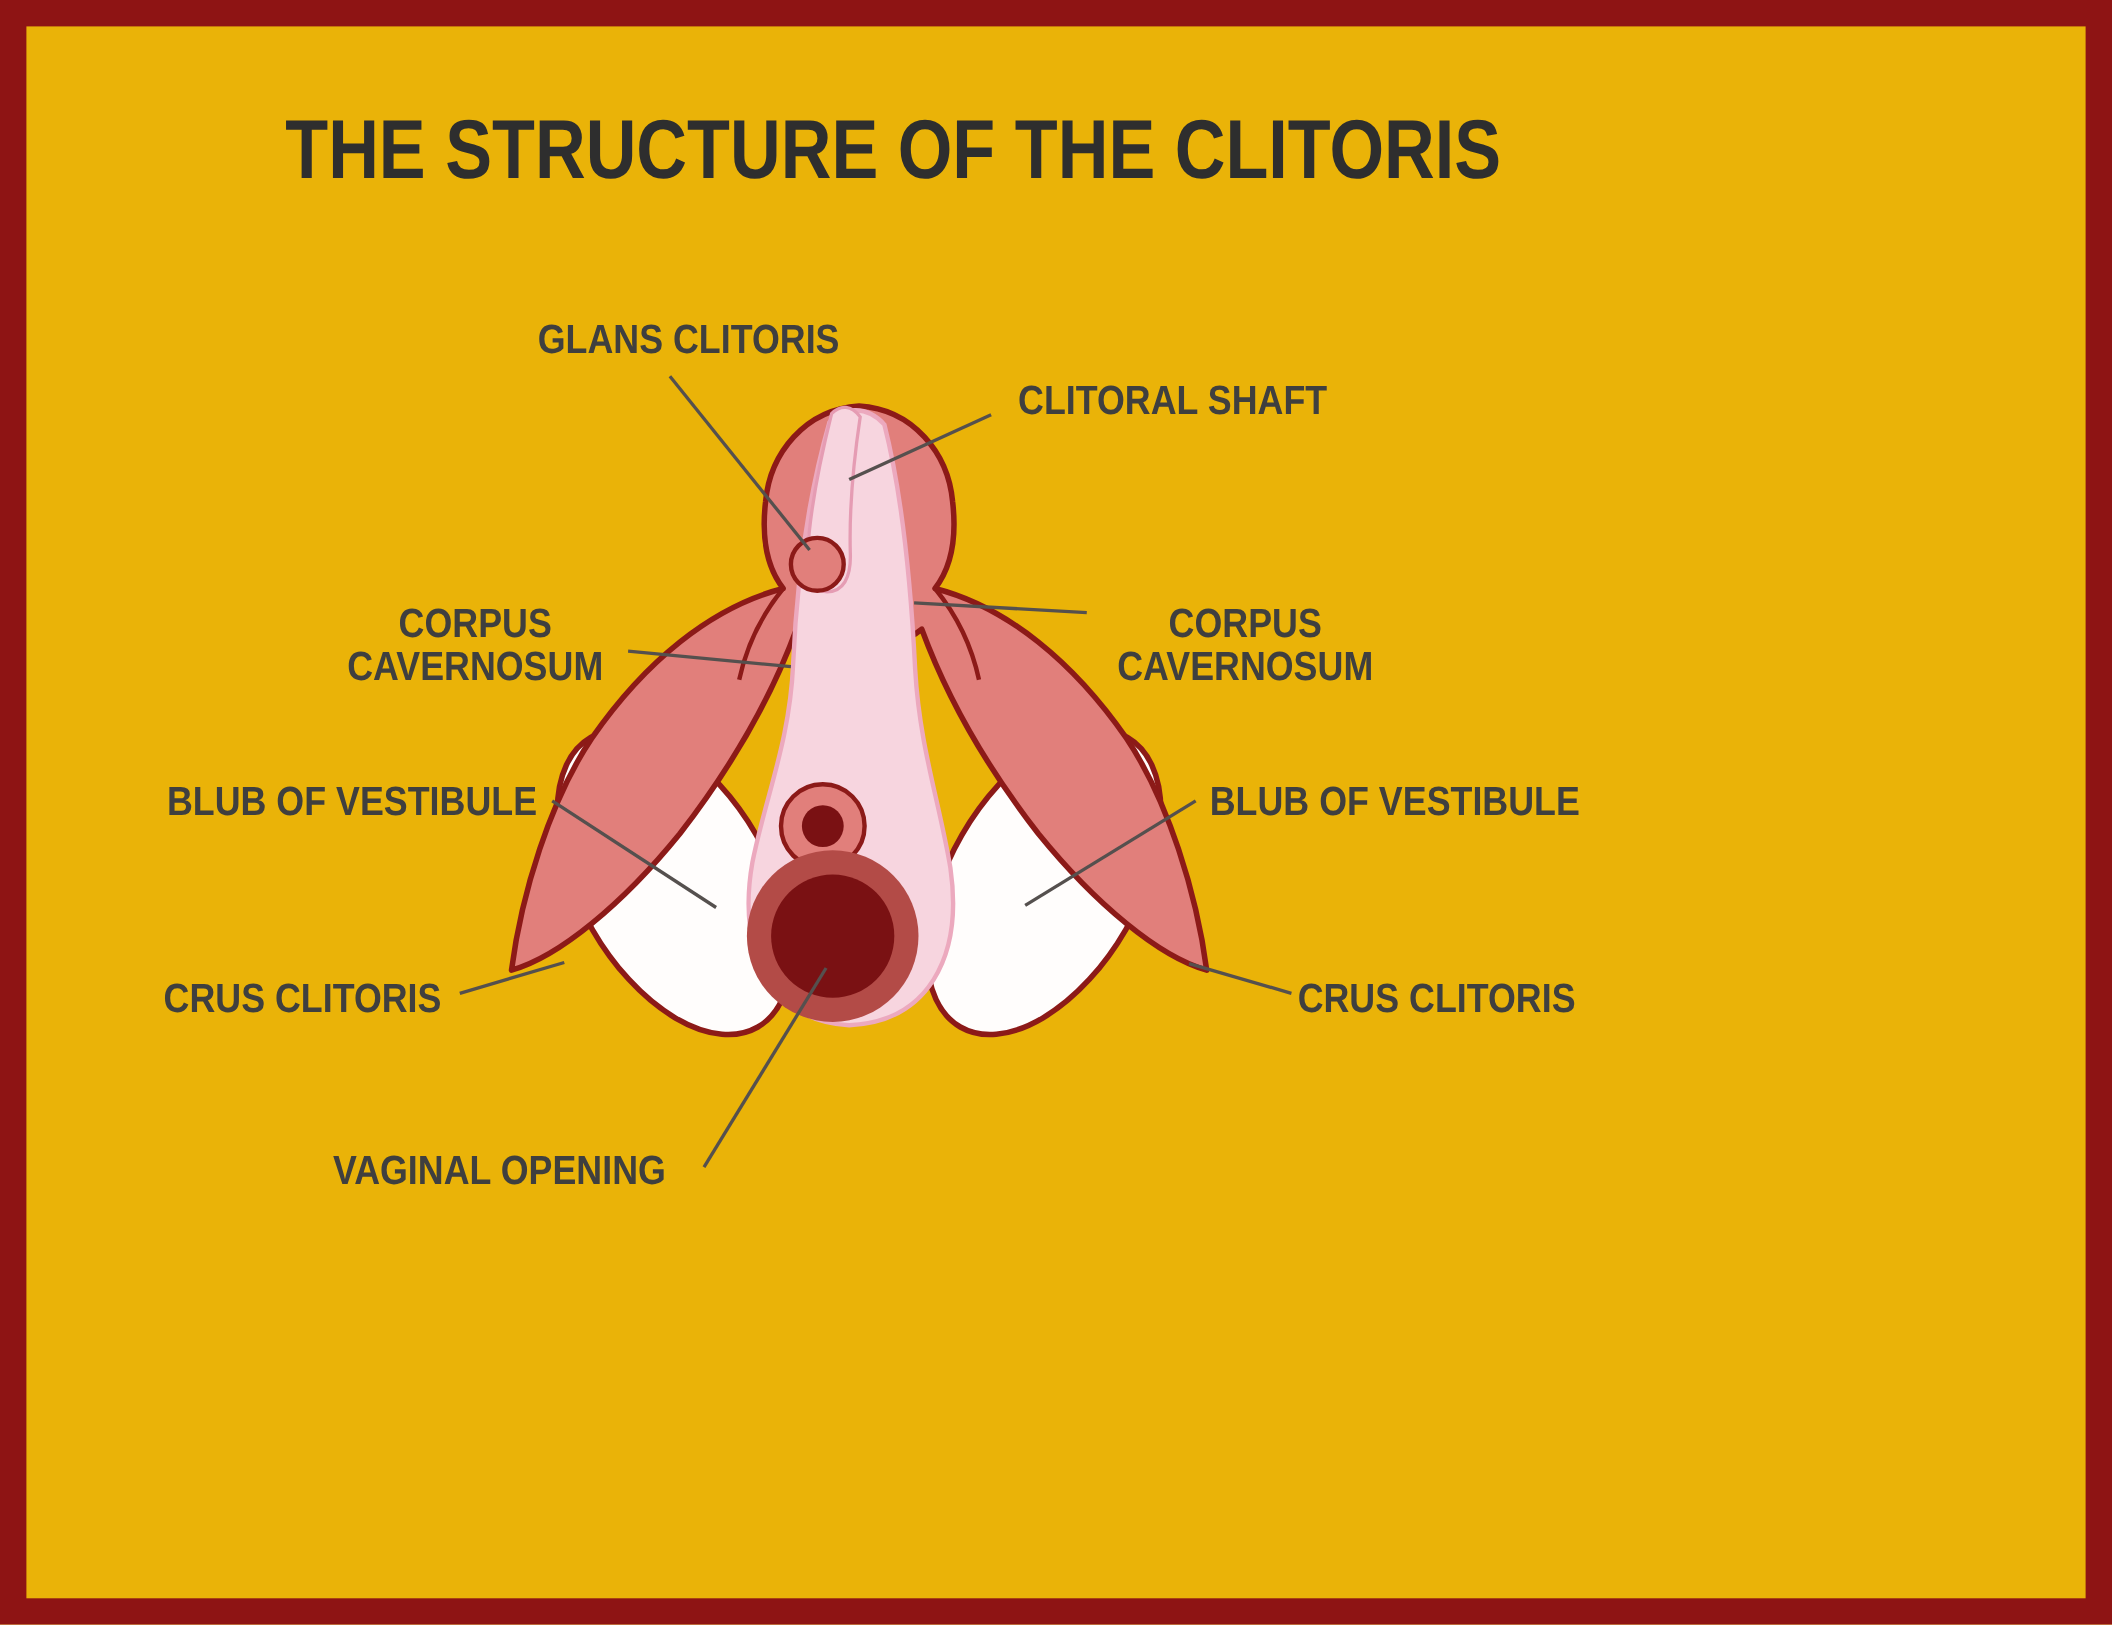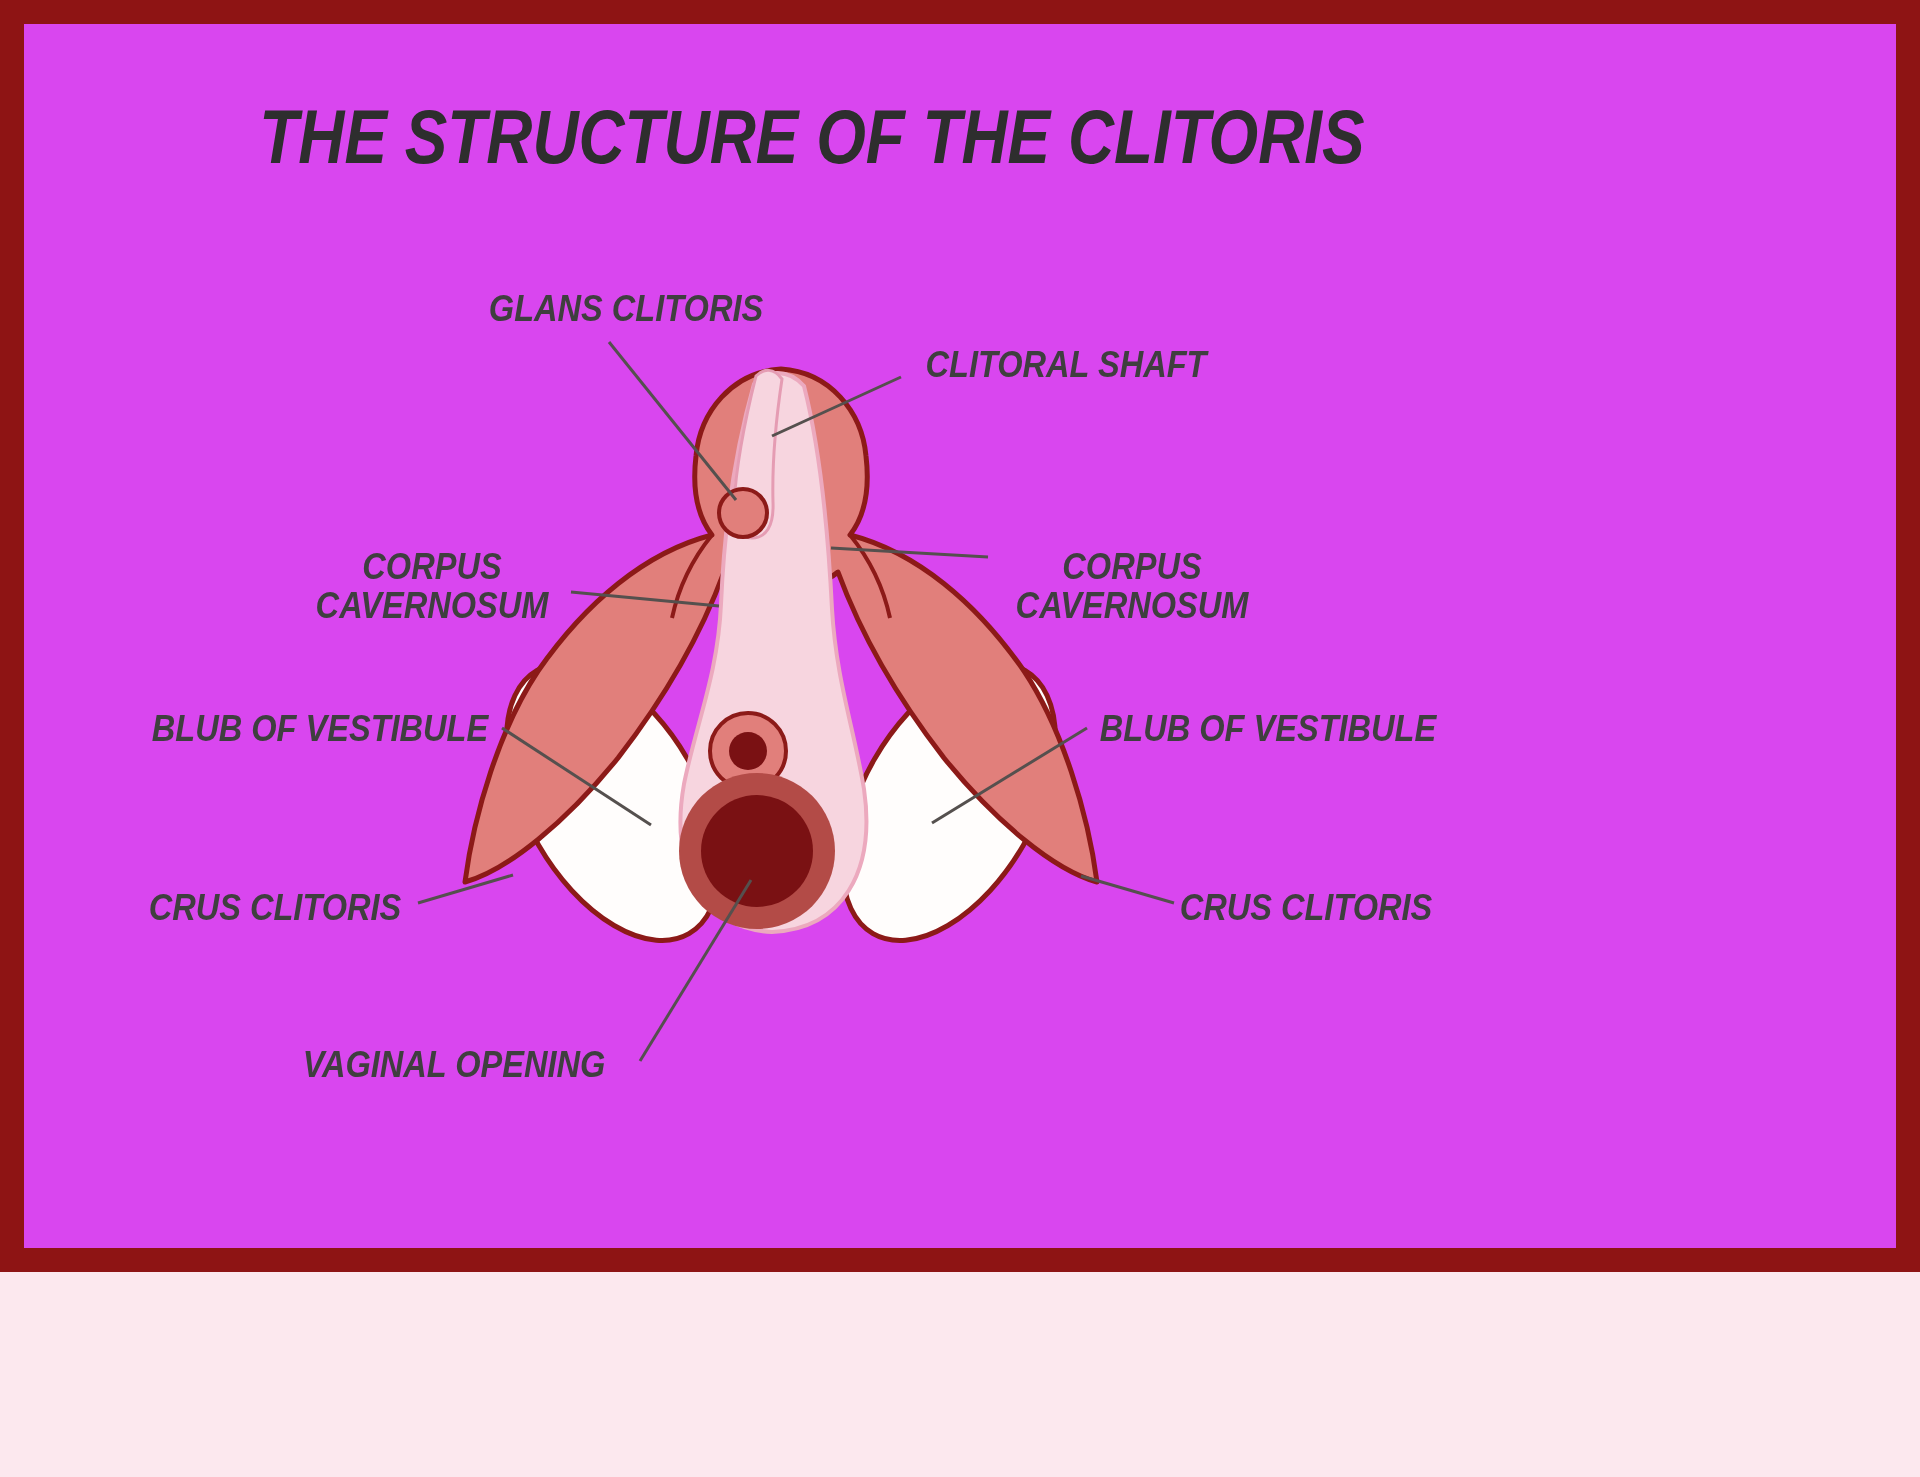--- a/index.html
+++ b/index.html
@@ -4,26 +4,25 @@
 <style>
   html, body {
     margin: 0;
     padding: 0;
     background: #FCE8EE;
     font-family: "Liberation Sans", sans-serif;
   }
   #poster {
     position: relative;
     width: 1920px;
-    height: 1272px;
+    height: 1477px;
     box-sizing: border-box;
-    background: #d946ef;
+    background: #eab308;
     border: 24px solid #8E1414;
     overflow: hidden;
-    font-style: italic;
   }
   #art {
     position: absolute;
     left: 0;
     top: 0;
     width: 1920px;
     height: 1477px;
   }
   .title {
     position: absolute;

